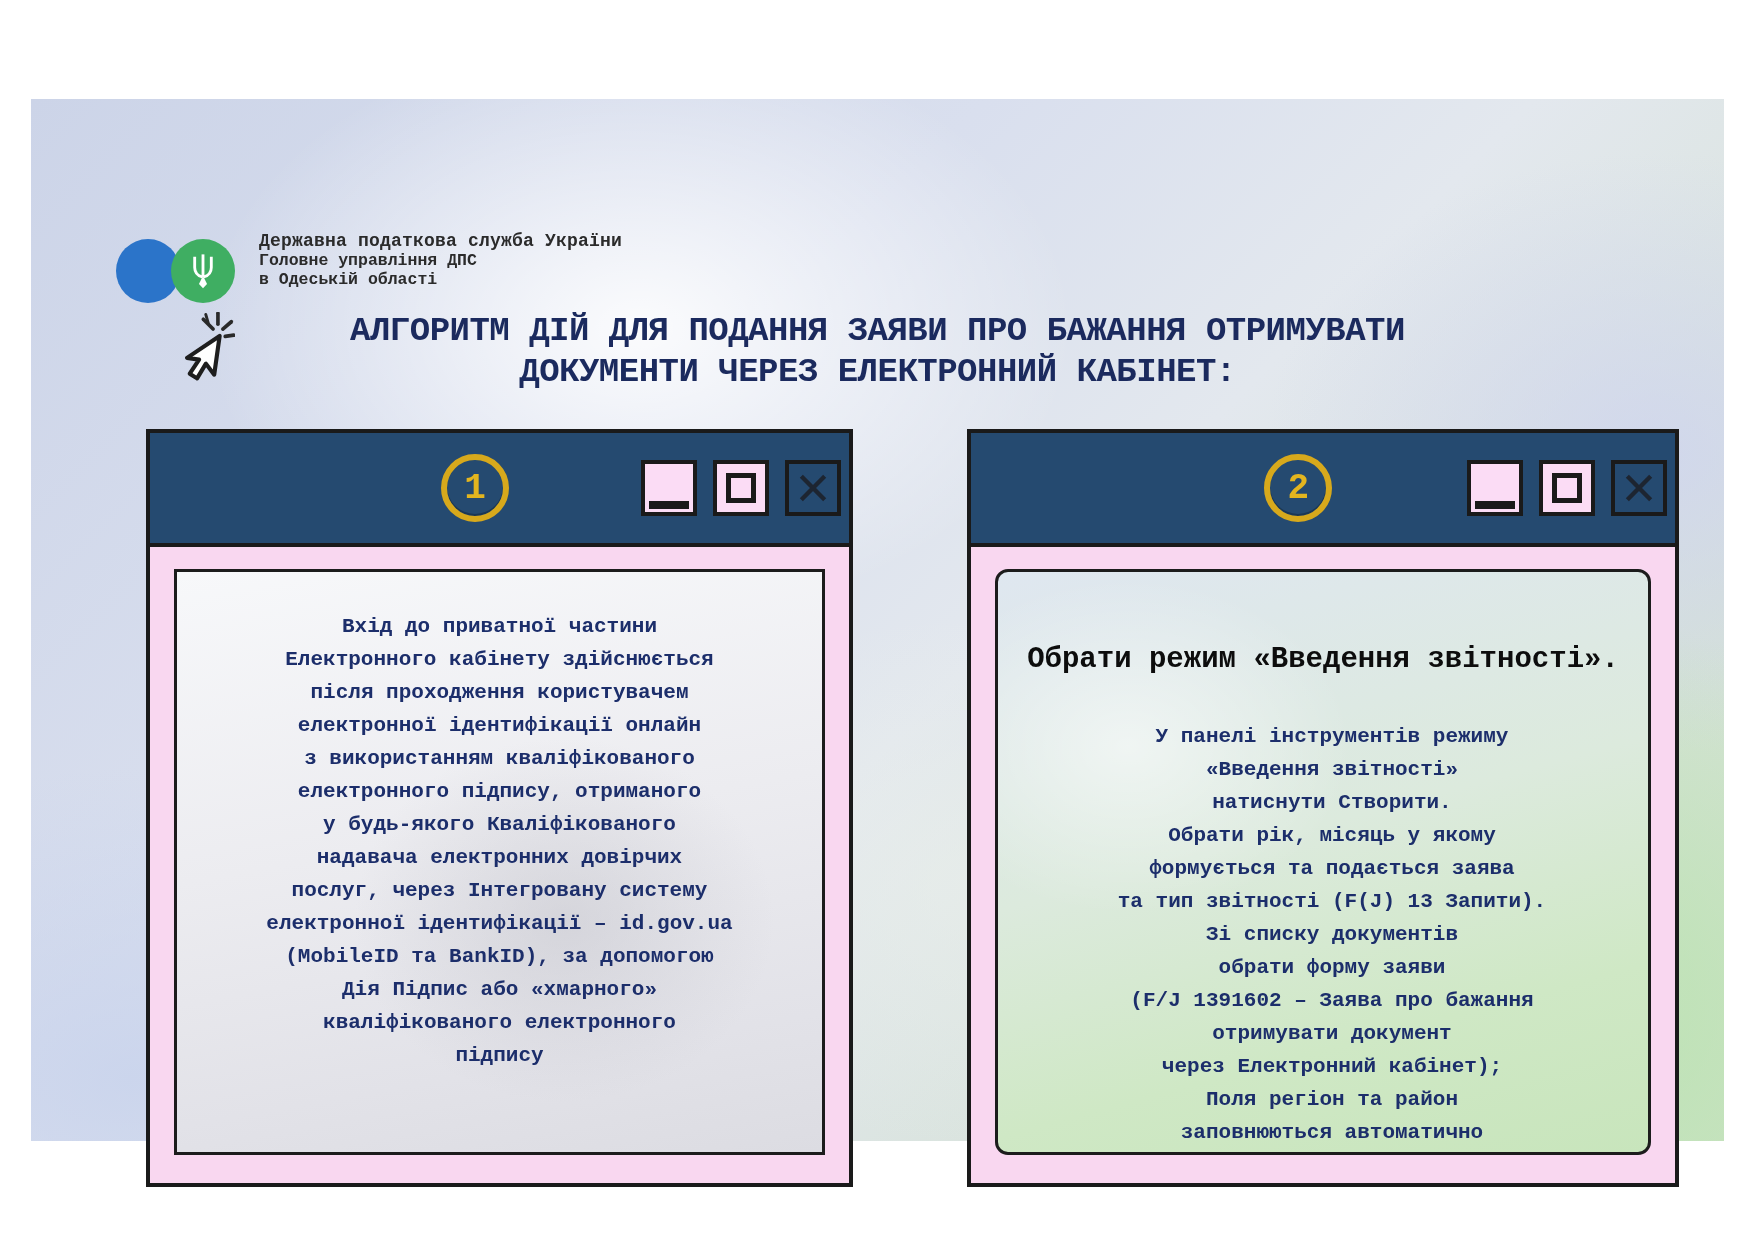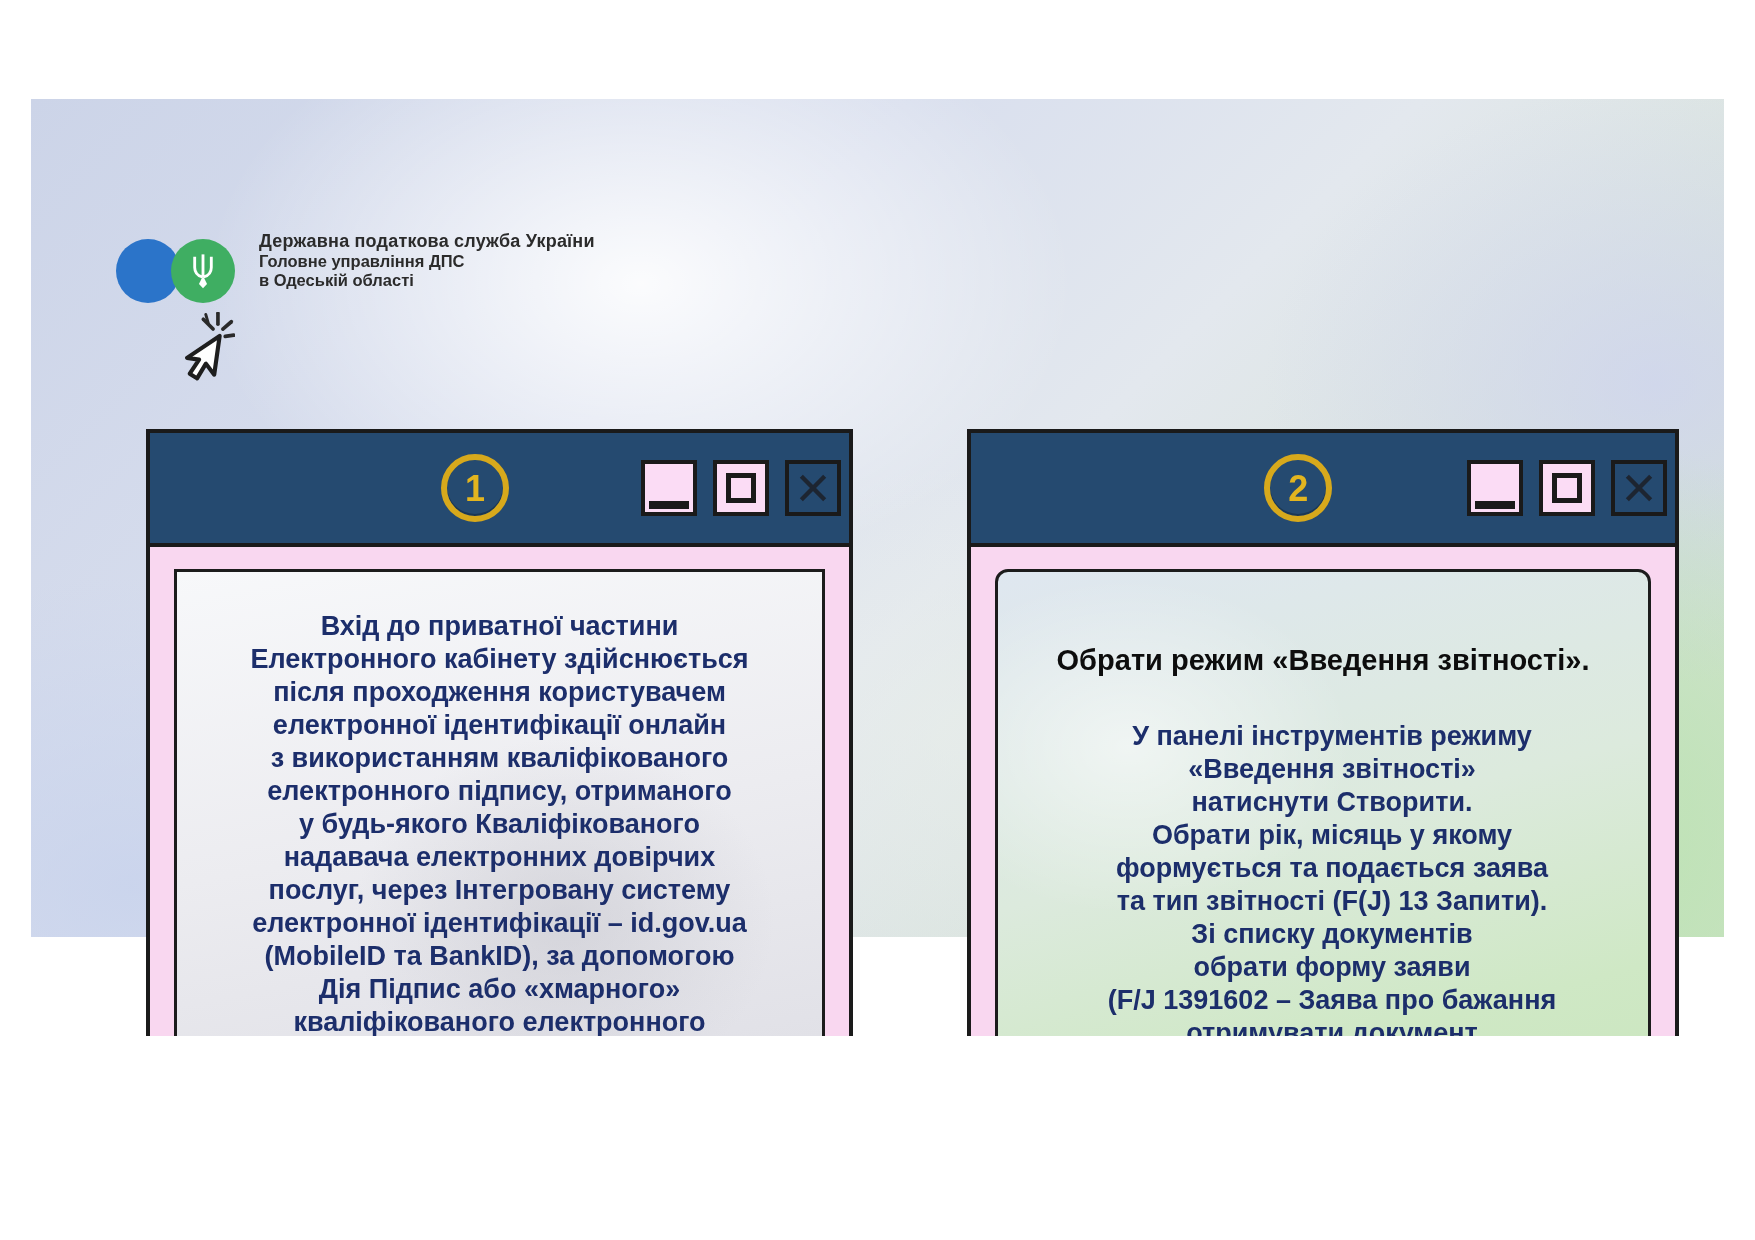--- a/index.html
+++ b/index.html
@@ -1,17 +1,17 @@
 <!DOCTYPE html>
 <html><head>
 <meta charset="utf-8">
 <style>
   html,body{margin:0;padding:0;background:#ffffff;}
-  .page{position:relative;width:1755px;height:1036px;background:#ffffff;overflow:hidden;
-        font-family:Liberation Sans, sans-serif;}
+  .page{position:relative;width:1755px;height:1240px;background:#ffffff;overflow:hidden;
+        font-family:Liberation Mono, monospace;}
   .card{position:absolute;left:31px;top:99px;right:31px;bottom:99px;
     background:
       radial-gradient(ellipse 620px 420px at 36% 22%, rgba(255,255,255,0.9), rgba(255,255,255,0) 70%),
       radial-gradient(ellipse 760px 560px at 88% 88%, rgba(182,226,170,0.85), rgba(182,226,170,0) 72%),
       radial-gradient(ellipse 560px 430px at 96% 34%, rgba(206,211,240,0.75), rgba(206,211,240,0) 70%),
       radial-gradient(ellipse 640px 430px at 6% 94%, rgba(199,210,236,0.8), rgba(199,210,236,0) 72%),
       radial-gradient(ellipse 500px 380px at 55% 75%, rgba(235,240,235,0.55), rgba(235,240,235,0) 70%),
       linear-gradient(135deg,#ccd4e8 0%,#d9dfee 35%,#e3e8ee 55%,#d6e2d8 80%,#cfe3cb 100%);
   }
 
@@ -53,21 +53,21 @@
     border:3px solid #1c1c1c;text-align:center;box-sizing:border-box;overflow:hidden;}
   .inner1{background:
       radial-gradient(ellipse 300px 260px at 60% 60%, rgba(190,190,198,0.45), rgba(190,190,198,0) 70%),
       linear-gradient(170deg,#f7f8fa 0%,#ececf0 45%,#e2e2e8 80%,#dcdce2 100%);}
   .inner2{background:
       radial-gradient(ellipse 320px 240px at 20% 30%, rgba(255,255,255,0.55), rgba(255,255,255,0) 70%),
       linear-gradient(165deg,#dfe7f0 0%,#dceadd 45%,#cfe8c5 75%,#c8e5bc 100%); border-radius: 13px;}
   .step-heading{margin:0;white-space:pre-line;color:#0d0d0d;font-size:29px;line-height:36px;font-weight:700;}
   .inner1 .step-heading{margin-top:26px;}
   .inner2 .step-heading{margin-top:70px;}
-  .step-body{margin:0;white-space:pre-line;color:#1c2e6b;font-size:27px;line-height:33px;font-weight:700;}
+  .step-body{margin:0;white-space:pre-line;color:#1c2e6b;font-size:21px;line-height:33px;font-weight:700;}
   .inner1 .step-body{margin-top:38px;}
   .inner2 .step-body{margin-top:42px;padding-left:18px;}
 </style>
 </head>
 <body>
 
 <div class="page">
   <div class="card">
 
     <div class="logo">
@@ -94,20 +94,24 @@
           <path d="M46 14 L38 6"></path>
           <path d="M50 10 L50 1"></path>
           <path d="M54 14 L61 8"></path>
           <path d="M56 20 L63 19"></path>
           <path d="M42 9 L40 2" stroke-width="2.4"></path>
         </g>
         <path d="M49 18 L49 50 L41 42 L35.5 55 L29 52 L35 39.5 L25 39.5 Z" fill="#ffffff" stroke="#1e1e1e" stroke-width="3.4" stroke-linejoin="round" transform="rotate(8 38 36)"></path>
       </svg>
     </div>
 
+    <div class="main-title">
+      <div>АЛГОРИТМ ДІЙ ДЛЯ ПОДАННЯ ЗАЯВИ ПРО БАЖАННЯ ОТРИМУВАТИ</div>
+      <div>ДОКУМЕНТИ ЧЕРЕЗ ЕЛЕКТРОННИЙ КАБІНЕТ:</div>
+    </div>
 
     <section class="window win1">
       <div class="titlebar">
         <div class="badge">
           <span>1</span>
         </div>
         <div class="controls">
           <div class="ctrl min">
               <span class="bar"></span>
             </div>

